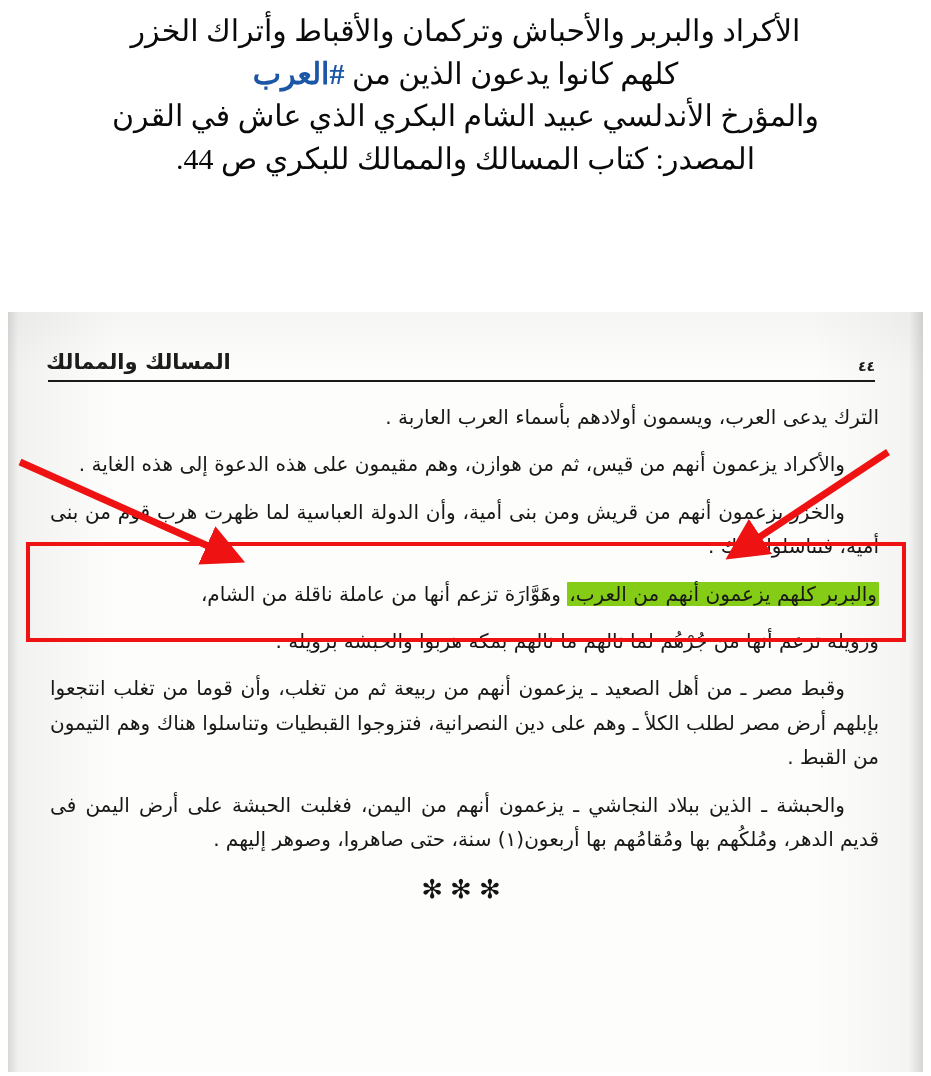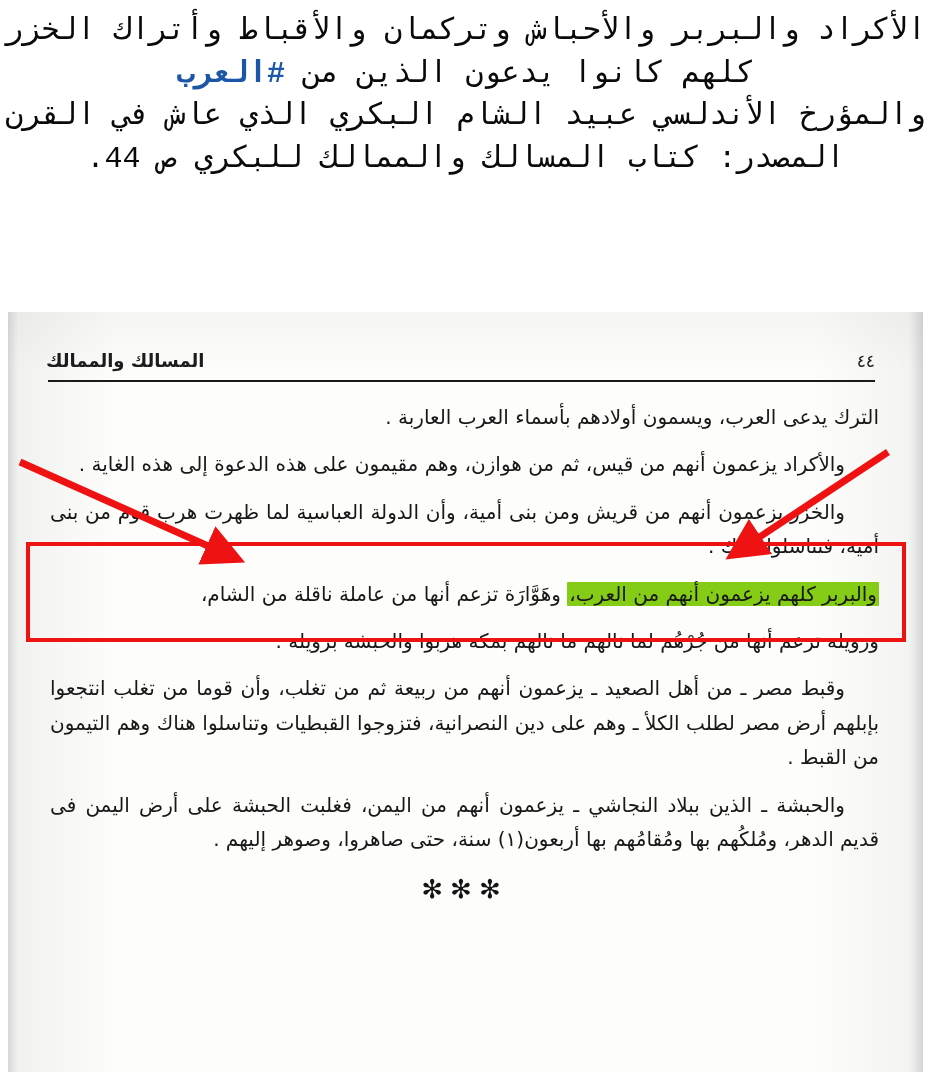--- a/index.html
+++ b/index.html
@@ -23,21 +23,21 @@
     width: 931px;
     padding-top: 10px;
     text-align: center;
     direction: rtl;
   }
   .caption p {
     margin: 0;
     font-size: 30px;
     line-height: 1.42;
     color: #0a0a0a;
-    font-family: Liberation Mono, monospace;
+    font-family: Liberation Serif, serif;
   }
   .hashtag {
     color: #1b57a6;
     font-weight: bold;
   }
 
   
   .scan {
     position: absolute;
     top: 312px;
@@ -64,27 +64,27 @@
     left: 38px;
     right: 48px;
     display: flex;
     flex-direction: row-reverse;
     justify-content: space-between;
     align-items: flex-end;
     font-family: "DejaVu Sans", "Liberation Sans", sans-serif;
     color: #1c1c1c;
   }
   .running-title {
-    font-size: 18px;
+    font-size: 21px;
     font-weight: bold;
     letter-spacing: -0.5px;
   }
   .folio {
-    font-size: 17px;
-    font-weight: normal;
+    font-size: 14px;
+    font-weight: bold;
   }
   .head-rule {
     position: absolute;
     top: 68px;
     left: 40px;
     right: 48px;
     height: 0;
     border-top: 2.5px solid #1a1a1a;
   }
 

